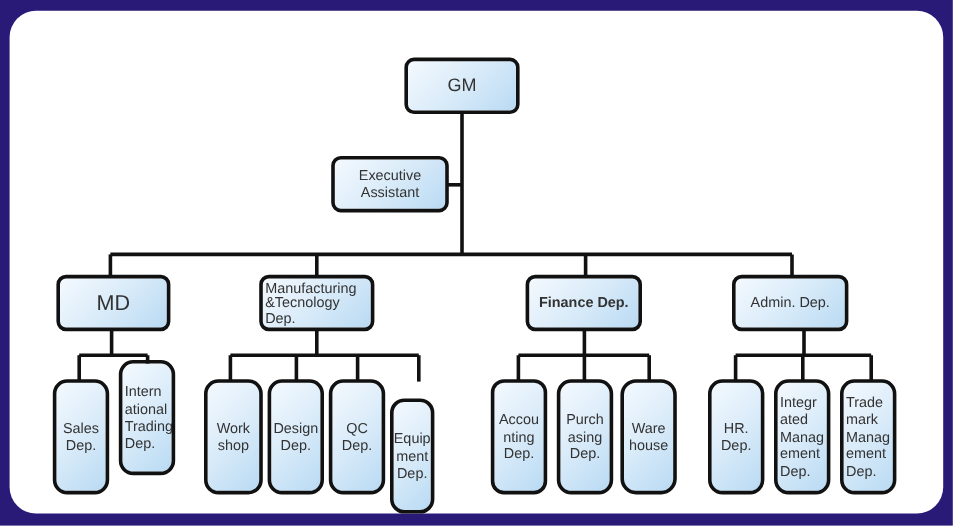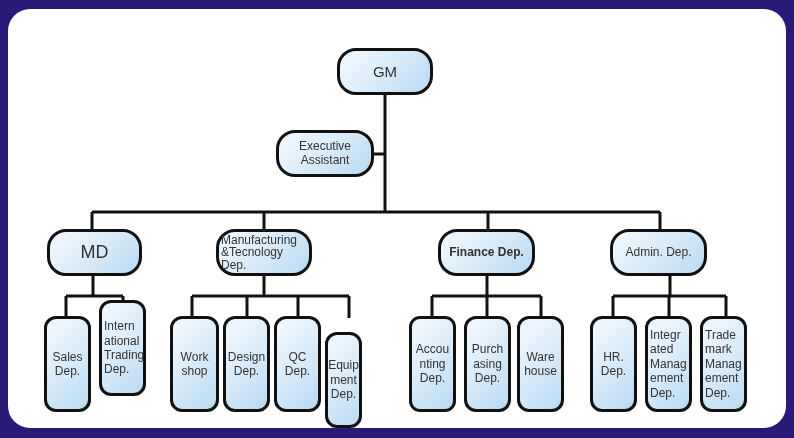--- a/index.html
+++ b/index.html
@@ -1,19 +1,19 @@
 <!DOCTYPE html>
 <html><head>
 <meta charset="utf-8">
 <style>
   html,body{margin:0;padding:0;}
   body{width:794px;height:438px;background:#2a1a78;position:relative;overflow:hidden;font-family:"Liberation Sans",sans-serif;}
   .panel{position:absolute;left:8px;top:9px;width:778px;height:419px;background:#fff;border-radius:22px;}
   svg.lines{position:absolute;left:0;top:0;width:794px;height:438px;}
-  .box{position:absolute;box-sizing:border-box;border:3px solid #111;border-radius:19px;
+  .box{position:absolute;box-sizing:border-box;border:3px solid #111;border-radius:8px;
        background:linear-gradient(135deg,#f4f9fe 0%,#d9ebf9 50%,#b9daf3 100%);
        color:#333;display:flex;align-items:center;justify-content:center;text-align:center;
        white-space:pre-line;line-height:1.15;font-size:12px;}
   .tall{border-radius:12px;font-size:12px;line-height:1.2;}
   .left{justify-content:flex-start;text-align:left;padding-left:2px;}
 </style>
 </head>
 <body>
 
 <div class="panel"></div>
@@ -72,21 +72,21 @@
 Dep.</div>
 <div class="box tall" style="left:325px;top:332px;width:37px;height:96px;">Equip
 ment
 Dep.</div>
 <div class="box tall" style="left:409px;top:316px;width:47px;height:96px;border-radius:11px;">Accou
 nting
 Dep.</div>
 <div class="box tall" style="left:464px;top:316px;width:47px;height:96px;">Purch
 asing
 Dep.</div>
-<div class="box tall" style="left:517px;top:316px;width:47px;height:96px;">Ware
+<div class="box tall" style="left:517px;top:316px;width:47px;height:96px;border-radius:13px;">Ware
 house</div>
 <div class="box tall" style="left:590px;top:316px;width:47px;height:96px;">HR.
 Dep.</div>
 <div class="box tall left" style="left:645px;top:316px;width:47px;height:96px;">Integr
 ated
 Manag
 ement
 Dep.</div>
 <div class="box tall left" style="left:700px;top:316px;width:47px;height:96px;">Trade
 mark

